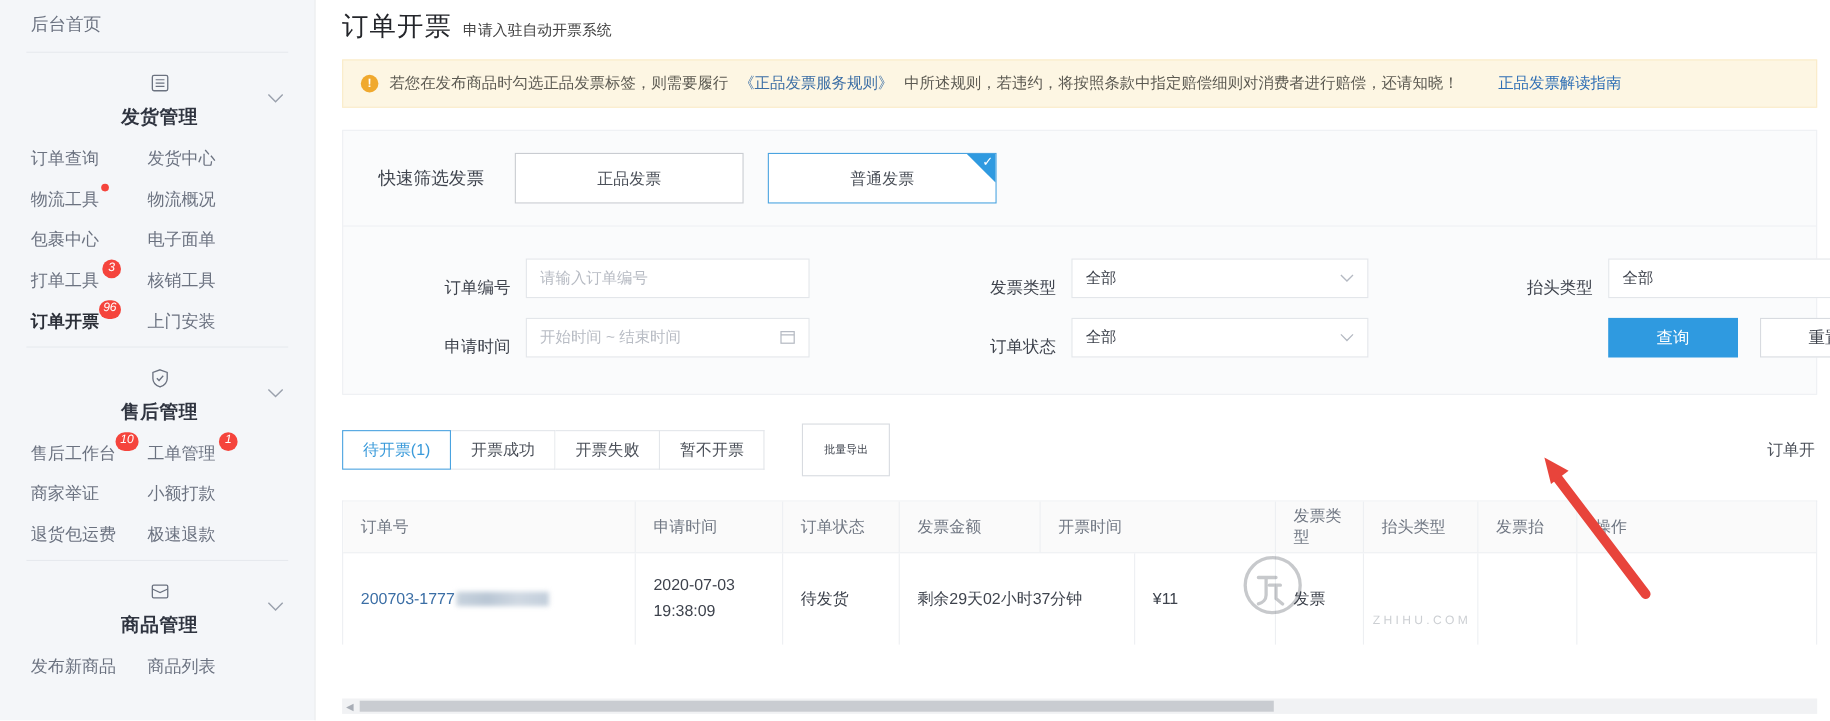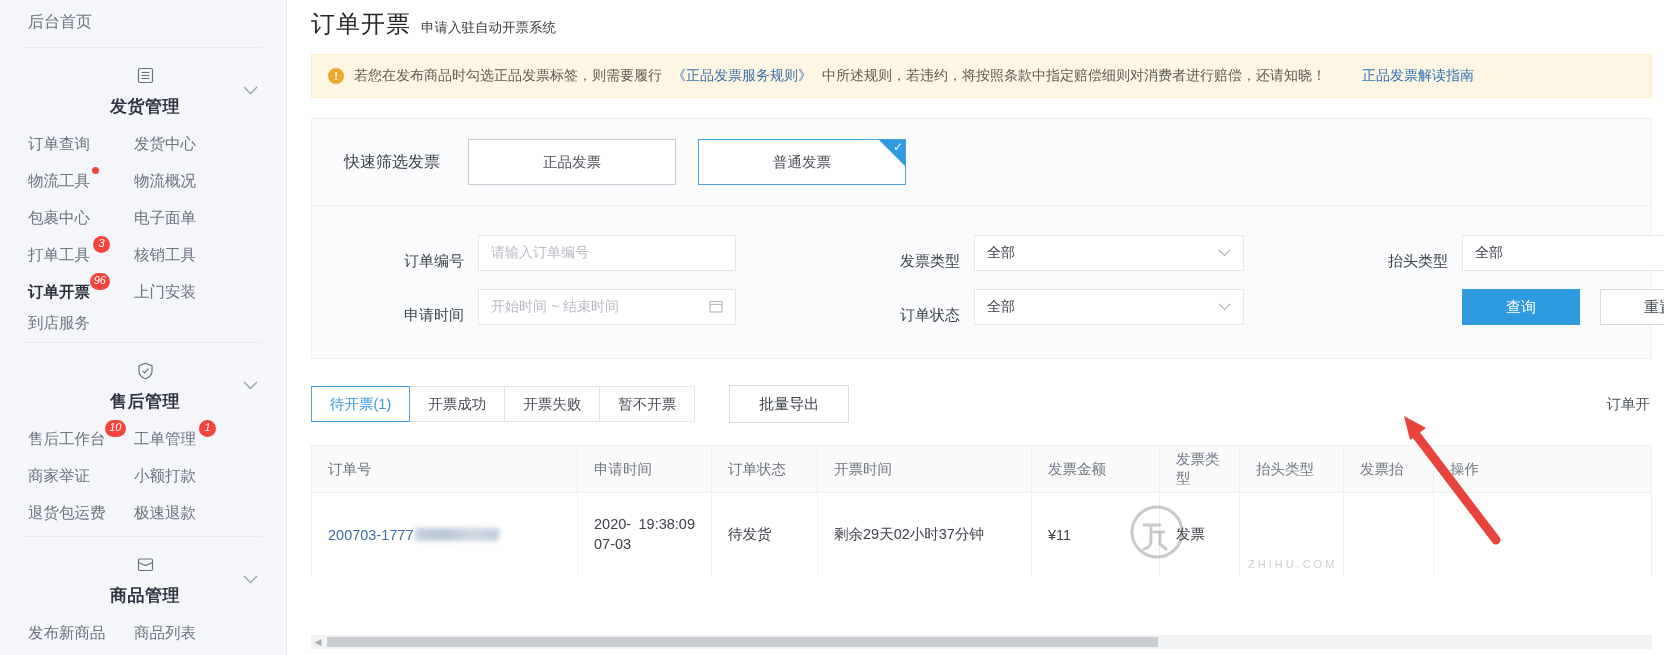--- a/index.html
+++ b/index.html
@@ -132,23 +132,23 @@
     height: 36px; padding: 0 18px; min-width: 94px; background: #fff;
     border: 1px solid #e3e6ea; border-left: none;
     display: flex; align-items: center; justify-content: center;
     font-size: 14.5px; color: #4b5059; cursor: pointer;
   }
   .tab:first-child { border-left: 1px solid #e3e6ea; }
   .tab.active {
     border: 1px solid #4aa3e0; color: #3a9ada; position: relative; z-index: 2;
   }
   .export-btn {
-    margin-left: 34px; height: 38px; padding: 0 29px; background: #fff;
+    margin-left: 34px; height: 48px; padding: 0 19px; background: #fff;
     border: 1px solid #d8dbe0; display: flex; align-items: center;
-    font-size: 15px; color: #3d424c; cursor: pointer;
+    font-size: 10px; color: #3d424c; cursor: pointer;
   }
   .right-link {
     margin-left: auto; font-size: 14.5px; color: #4b5059; white-space: nowrap;
     padding-right: 2px;
   }
 
   
   .table-wrap { margin-top: 22px; border: 1px solid #edeff2; border-bottom: none; }
   .t-head, .t-row { display: flex; }
   .t-head { background: #fafafa; height: 46px; }
@@ -161,21 +161,21 @@
   .t-row { height: 84px; border-top: 1px solid #edeff2; }
   .c1 { flex: 0 0 266px; } .c2 { flex: 0 0 134px; } .c3 { flex: 0 0 106px; }
   .c4 { flex: 0 0 214px; } .c5 { flex: 0 0 128px; } .c6 { flex: 0 0 80px; }
   .c7 { flex: 0 0 104px; } .c8 { flex: 0 0 90px; } .c9 { flex: 1 1 auto; border-right: none; }
   .order-id { color: #3b6ea5; }
   .blur {
     display: inline-block; width: 84px; height: 13px; margin-left: 2px;
     background: linear-gradient(90deg,#c7d2dd,#b9c6d4,#cfd8e2,#c2cedb);
     filter: blur(2.5px); vertical-align: middle;
   }
-  .two-line { display: flex; flex-direction: row; gap: 4px; line-height: 1.35; }
+  .two-line { display: flex; flex-direction: column; gap: 4px; line-height: 1.35; }
   .ops { display: flex; flex-direction: column; gap: 7px; font-size: 14px; color: #3d424c; }
   .ops .op-hl {
     border: 2px solid #e23b2e; padding: 1px 4px; color: #3d424c;
     display: inline-block; width: max-content;
   }
 
   .hscroll {
     position: absolute; left: 24px; right: 12px; bottom: 6px; height: 14px;
     background: #f1f2f4; display: flex; align-items: center;
   }
@@ -229,23 +229,20 @@
         <span class="side-link"><span>订单查询</span></span>
         <span class="side-link"><span>发货中心</span></span>
         <span class="side-link"><span>物流工具</span><i class="badge dot"></i></span>
         <span class="side-link"><span>物流概况</span></span>
         <span class="side-link"><span>包裹中心</span></span>
         <span class="side-link"><span>电子面单</span></span>
         <span class="side-link"><span>打单工具</span><i class="badge">3</i></span>
         <span class="side-link"><span>核销工具</span></span>
         <span class="side-link active"><span>订单开票</span><i class="badge">96</i></span>
         <span class="side-link"><span>上门安装</span></span>
-      </div>
-      <div class="side-single">
-        <span class="side-link">到店服务</span>
       </div>
     </div>
     <div class="side-sep"></div>
 
     <div class="side-group">
       <div class="group-head">
         <span class="gicon">
           <svg width="17" height="18" viewBox="0 0 17 18">
               <path d="M8.5 1.2 L15 3.6 V9 c0 4-3.2 6.6-6.5 7.8C5.2 15.6 2 13 2 9 V3.6 Z" fill="none" stroke="#6b7280" stroke-width="1.2"></path>
               <path d="M5.6 8.8 L7.6 10.9 L11.4 6.6" fill="none" stroke="#6b7280" stroke-width="1.2"></path>
@@ -386,22 +383,22 @@
       <div class="tab">暂不开票</div>
       <div class="export-btn">批量导出</div>
       <div class="right-link">订单开</div>
     </div>
 
     <div class="table-wrap">
       <div class="t-head">
         <div class="th c1">订单号</div>
         <div class="th c2">申请时间</div>
         <div class="th c3">订单状态</div>
+        <div class="th c5">发票金额</div>
         <div class="th c4">开票时间</div>
-        <div class="th c5">发票金额</div>
         <div class="th c6">发票类型</div>
         <div class="th c7">抬头类型</div>
         <div class="th c8">发票抬</div>
         <div class="th c9">操作</div>
       </div>
       <div class="t-row">
         <div class="td c1">
           <span class="order-id">200703-1777</span>
             <span class="blur"></span>
         </div>

